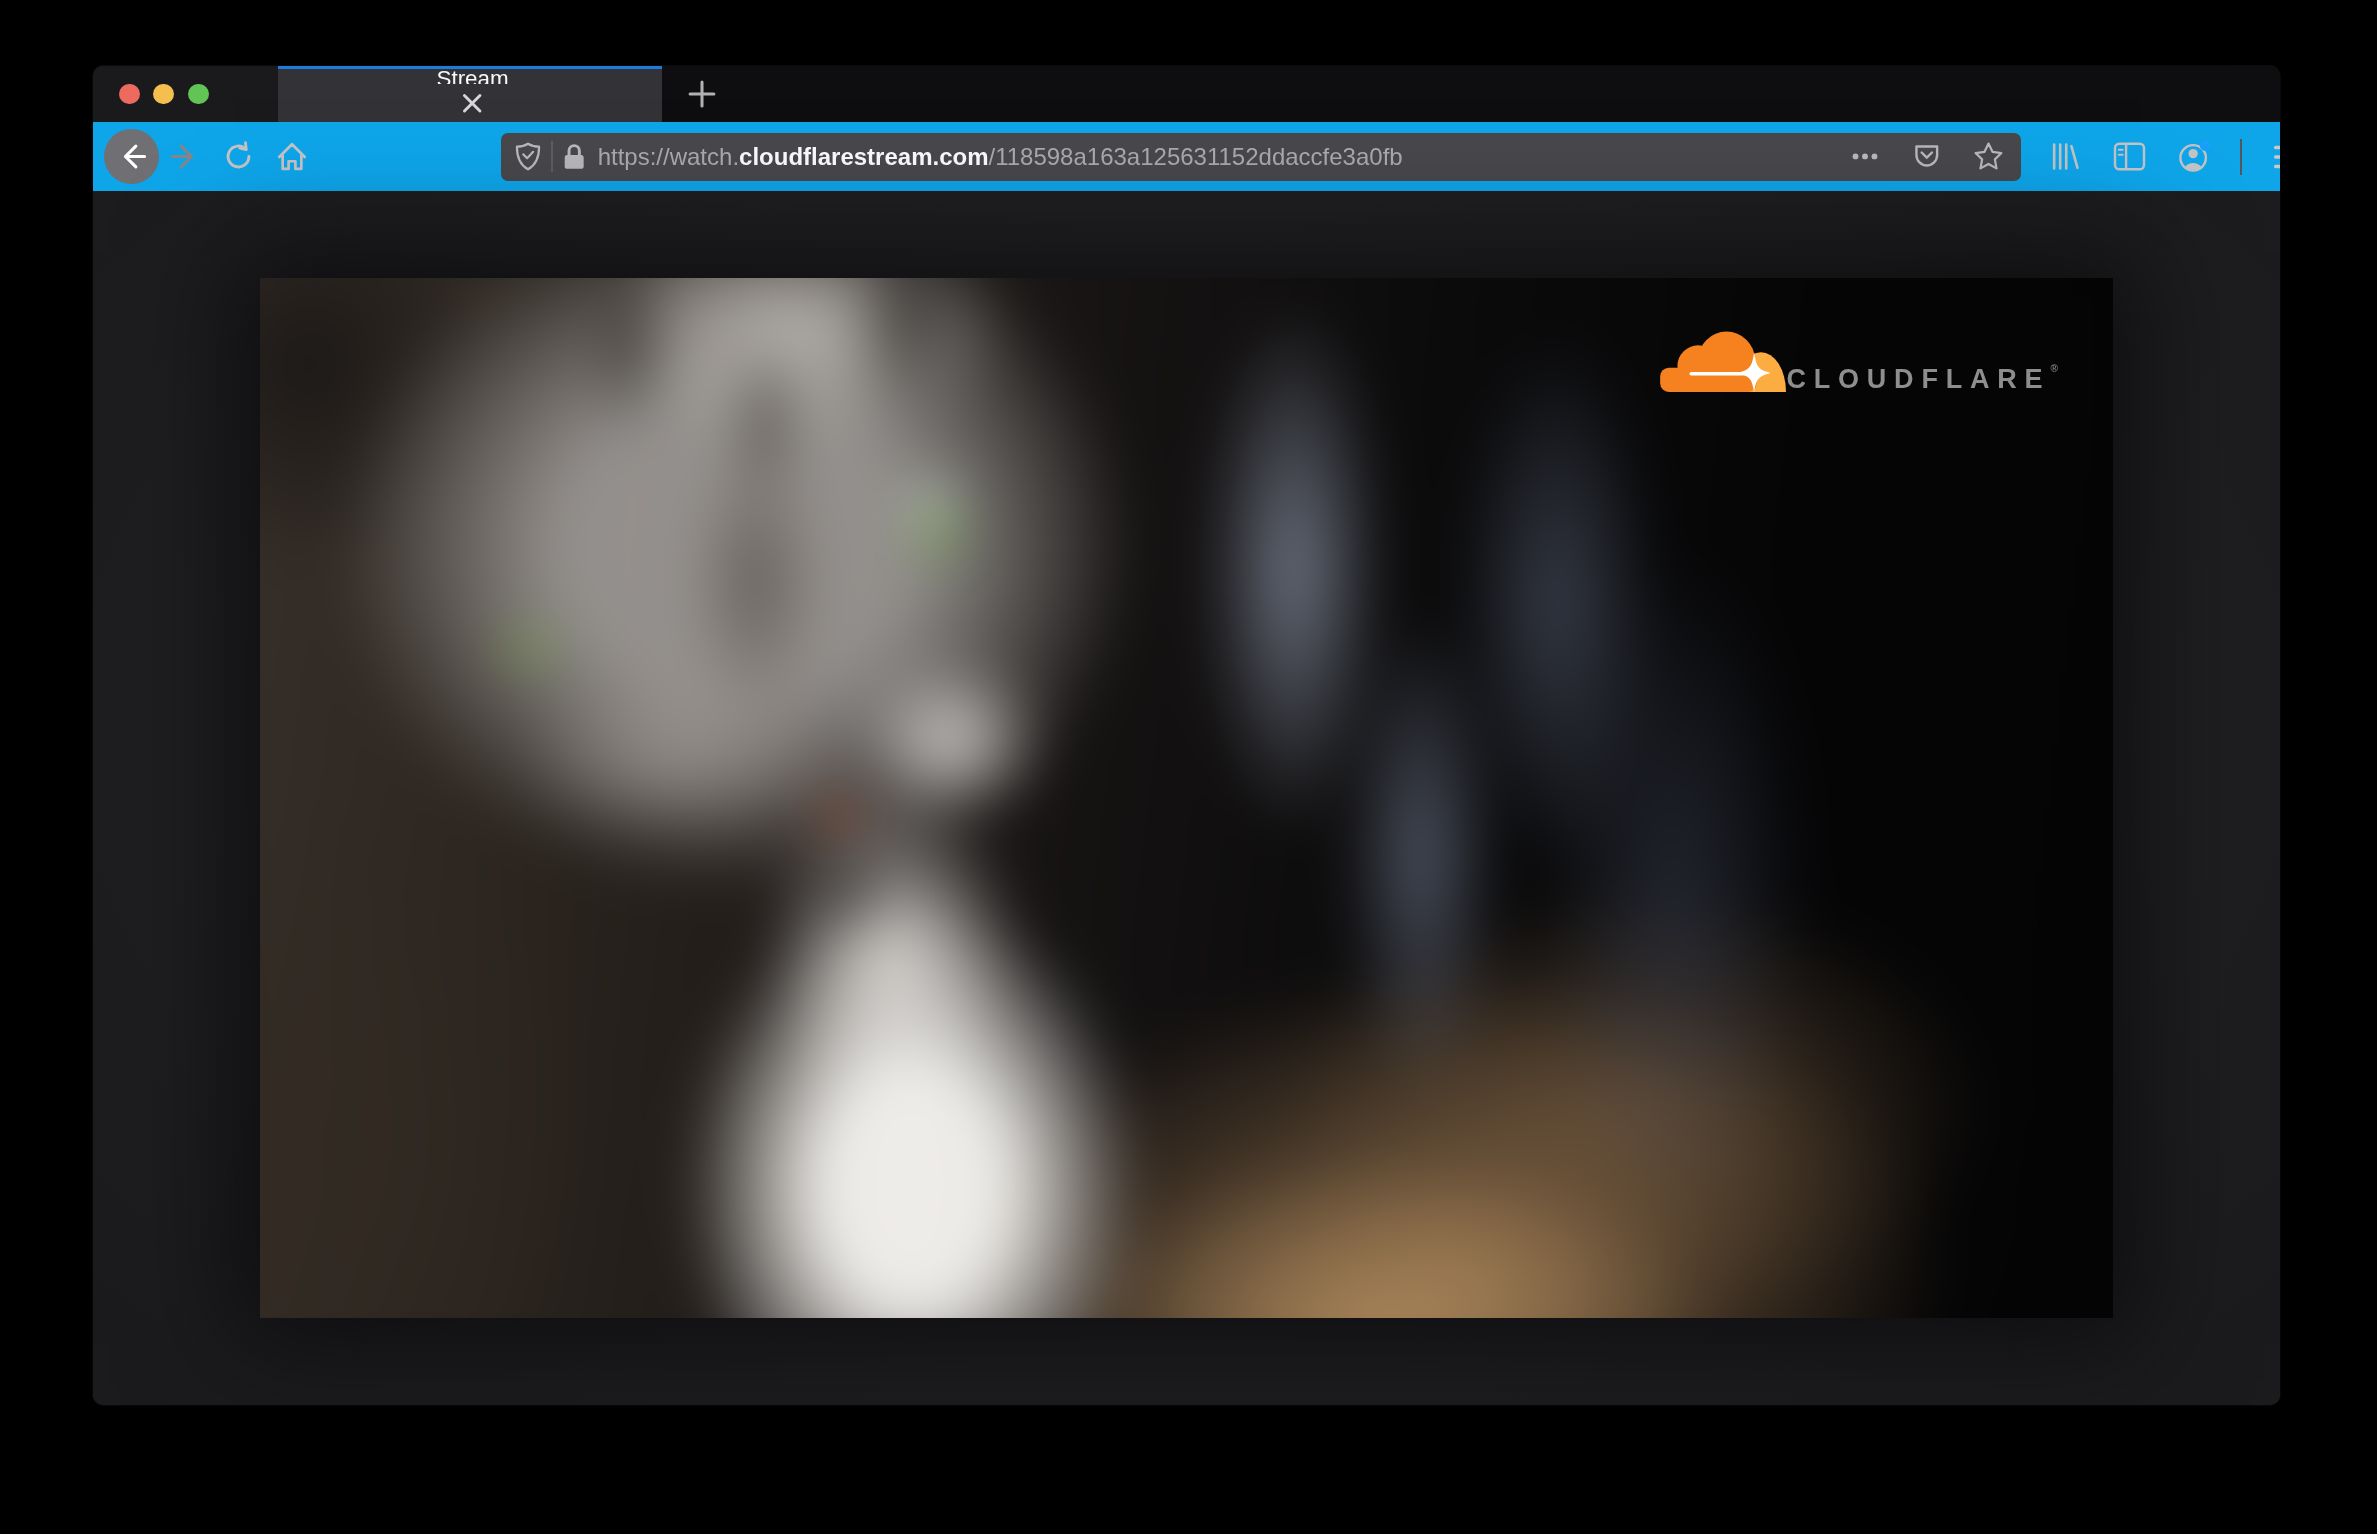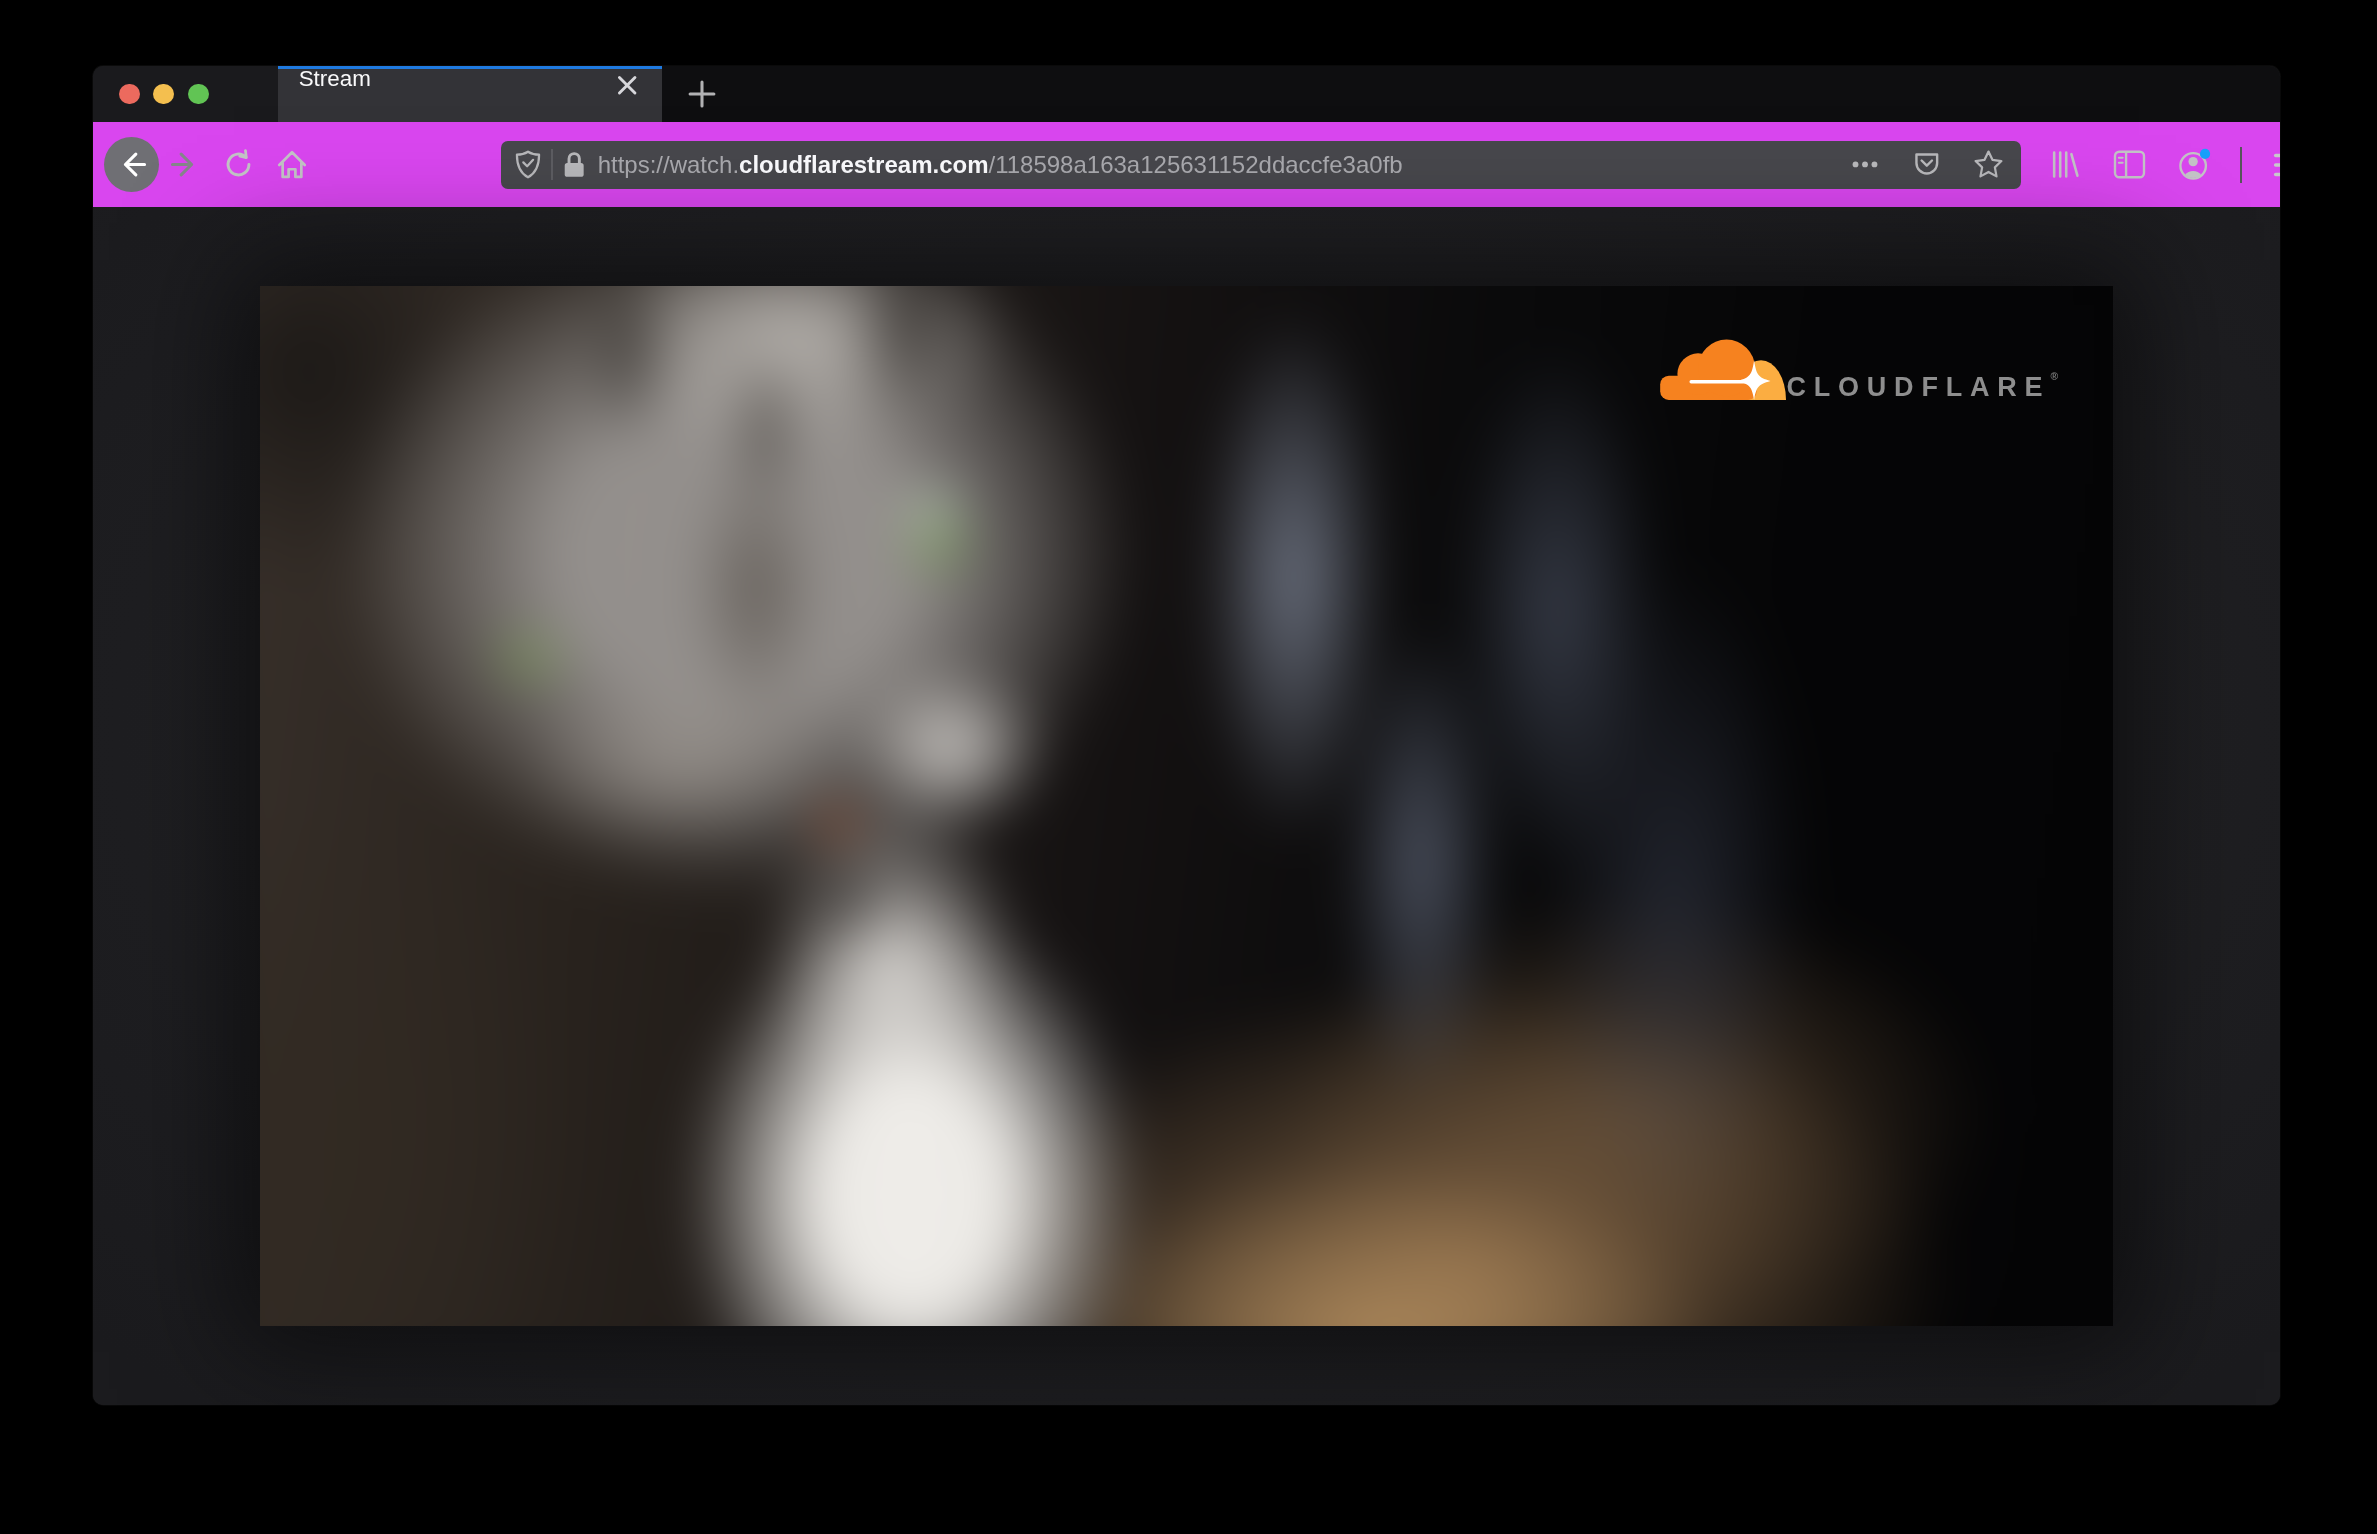--- a/index.html
+++ b/index.html
@@ -17,33 +17,33 @@
   
   .tabbar { height:56px; display:flex; flex:0 0 auto; }
   .traffic-area { width:185px; background:#1a1a1d; display:flex; align-items:center;
                   padding-left:26px; gap:13.8px; }
   .traffic { width:20.7px; height:20.7px; border-radius:50%; }
   .t-red    { background:#ec6a5e; }
   .t-yellow { background:#f4bf4f; }
   .t-green  { background:#61c454; }
 
   .tab { width:384px; background:#333337; position:relative; display:flex;
-         align-items:flex-start; padding:0 15.5px 0 20.7px; }
+         align-items:center; padding:0 15.5px 0 20.7px;flex-direction:column; }
   .tab::before { content:""; position:absolute; left:0; right:0; top:0; height:3.4px;
                  background:#1f7ae0; }
   .tab-title { color:#f9f9fa; font-size:22.4px; flex:1; white-space:nowrap;
                overflow:hidden; }
   .tab-close { width:38px; height:38px; display:flex; align-items:center;
                justify-content:center; border-radius:5.2px; }
   .tabbar-rest { flex:1; background:#0e0e10; display:flex; align-items:center; }
   .newtab-btn { width:79px; height:100%; display:flex; align-items:center;
                 justify-content:center; }
 
   
-  .navbar { height:85px; background:#d946ef; display:flex; align-items:center;
+  .navbar { height:69px; background:#0ea5e9; display:flex; align-items:center;
             flex:0 0 auto; padding:0 17px 0 11.2px; }
   .nav-btn { display:flex; align-items:center; justify-content:center; flex:0 0 auto; }
   .back-btn { width:55px; height:55px; border-radius:50%; background:#6f6f74; }
   .fwd-btn, .reload-btn, .home-btn { width:53px; height:48px; border-radius:5.2px; }
   .nav-spacer { width:183px; flex:0 0 auto; }
 
   .urlbar { width:1520px; height:48px; background:#47474c; border-radius:6.9px;
             display:flex; align-items:center; padding:0 12px 0 13.8px; flex:0 0 auto; }
   .urlbar-sep { width:1.7px; height:31px; background:#5d5d62; margin:0 10.3px; flex:0 0 auto; }
   .url-text { font-size:24px; margin-left:12px; white-space:nowrap; overflow:hidden;

